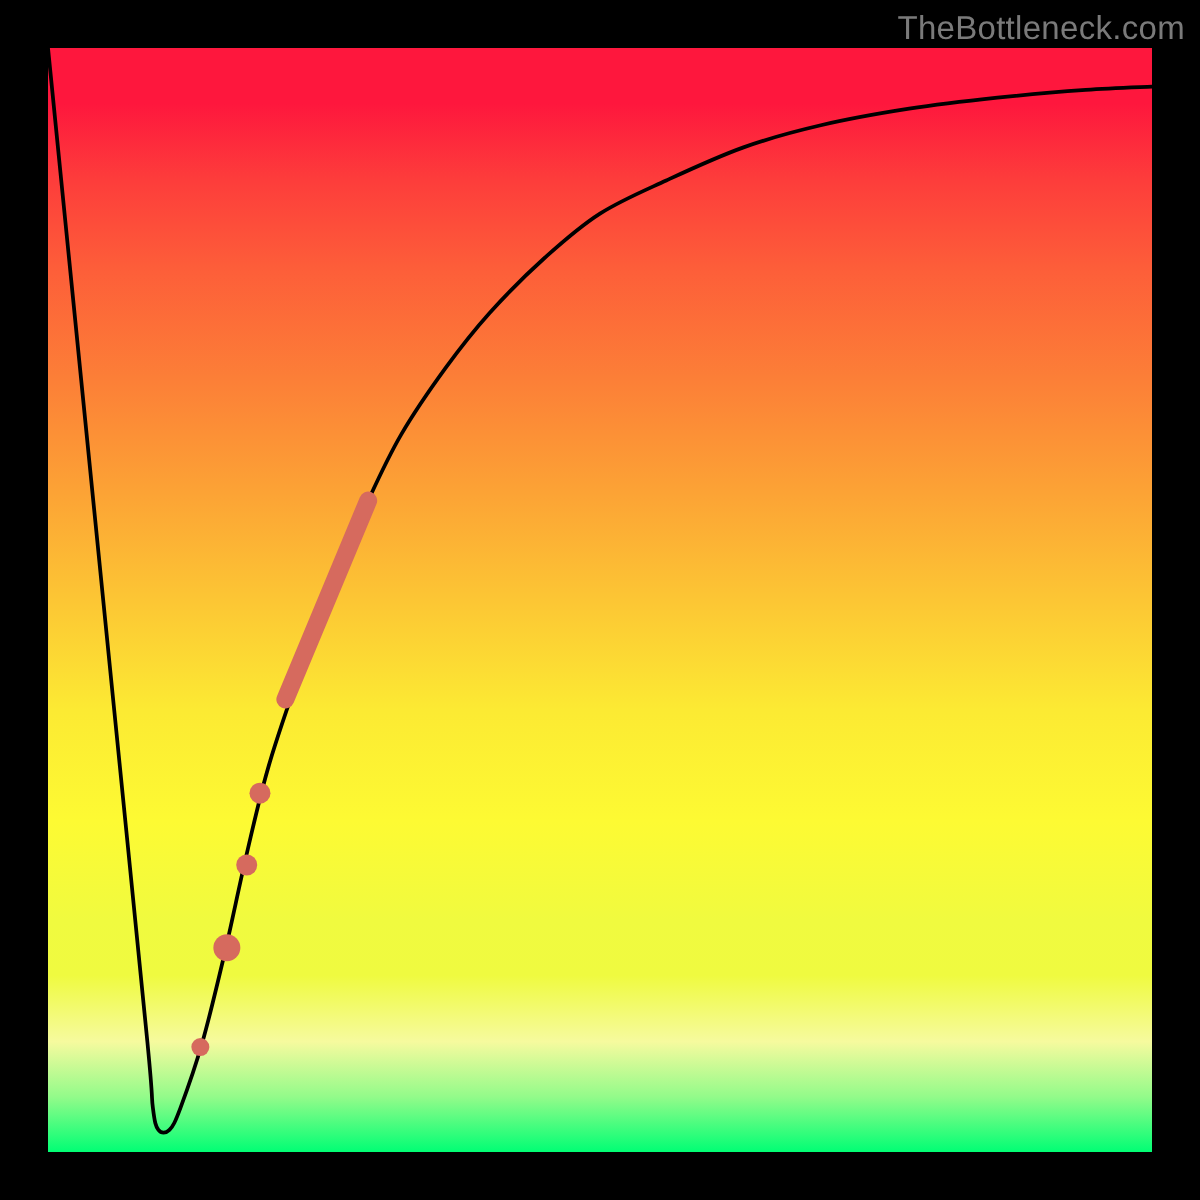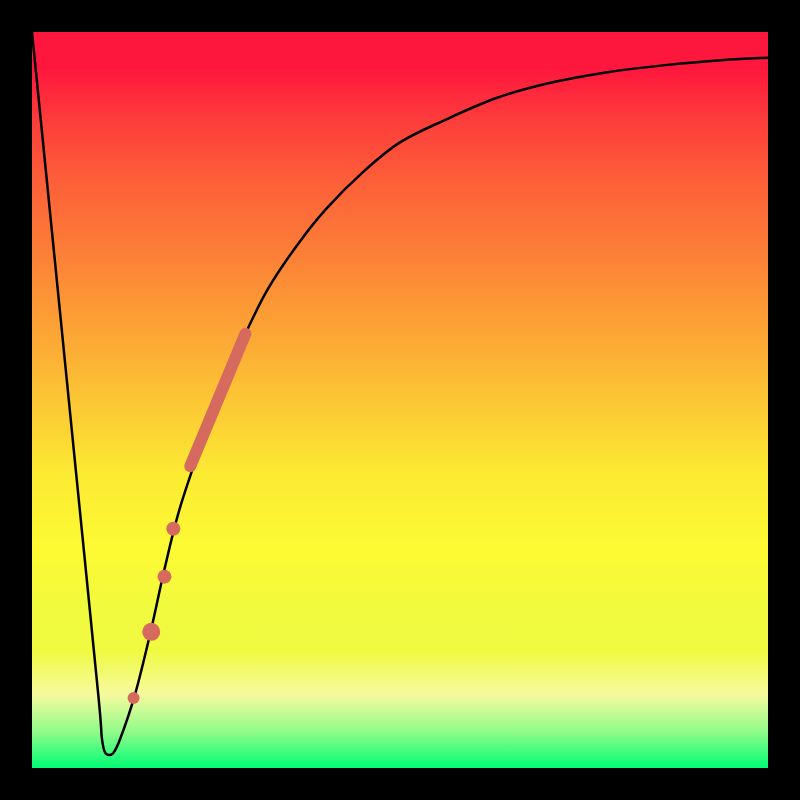--- a/index.html
+++ b/index.html
@@ -69,13 +69,14 @@
       </g>
       <g>
           <line x1="158.24" y1="434.24" x2="213.44" y2="301.76000000000005" stroke="#d66a5e" stroke-width="12" stroke-linecap="round"></line>
           <circle cx="141.312" cy="496.79999999999995" r="7" fill="#d66a5e"></circle>
           <circle cx="132.48" cy="544.64" r="7" fill="#d66a5e"></circle>
           <circle cx="119.232" cy="599.84" r="9" fill="#d66a5e"></circle>
           <circle cx="101.56800000000001" cy="666.08" r="6" fill="#d66a5e"></circle>
         </g>
     </svg>
   </div>
+  <div class="watermark">TheBottleneck.com</div>
 </div>
 
 </body></html>

